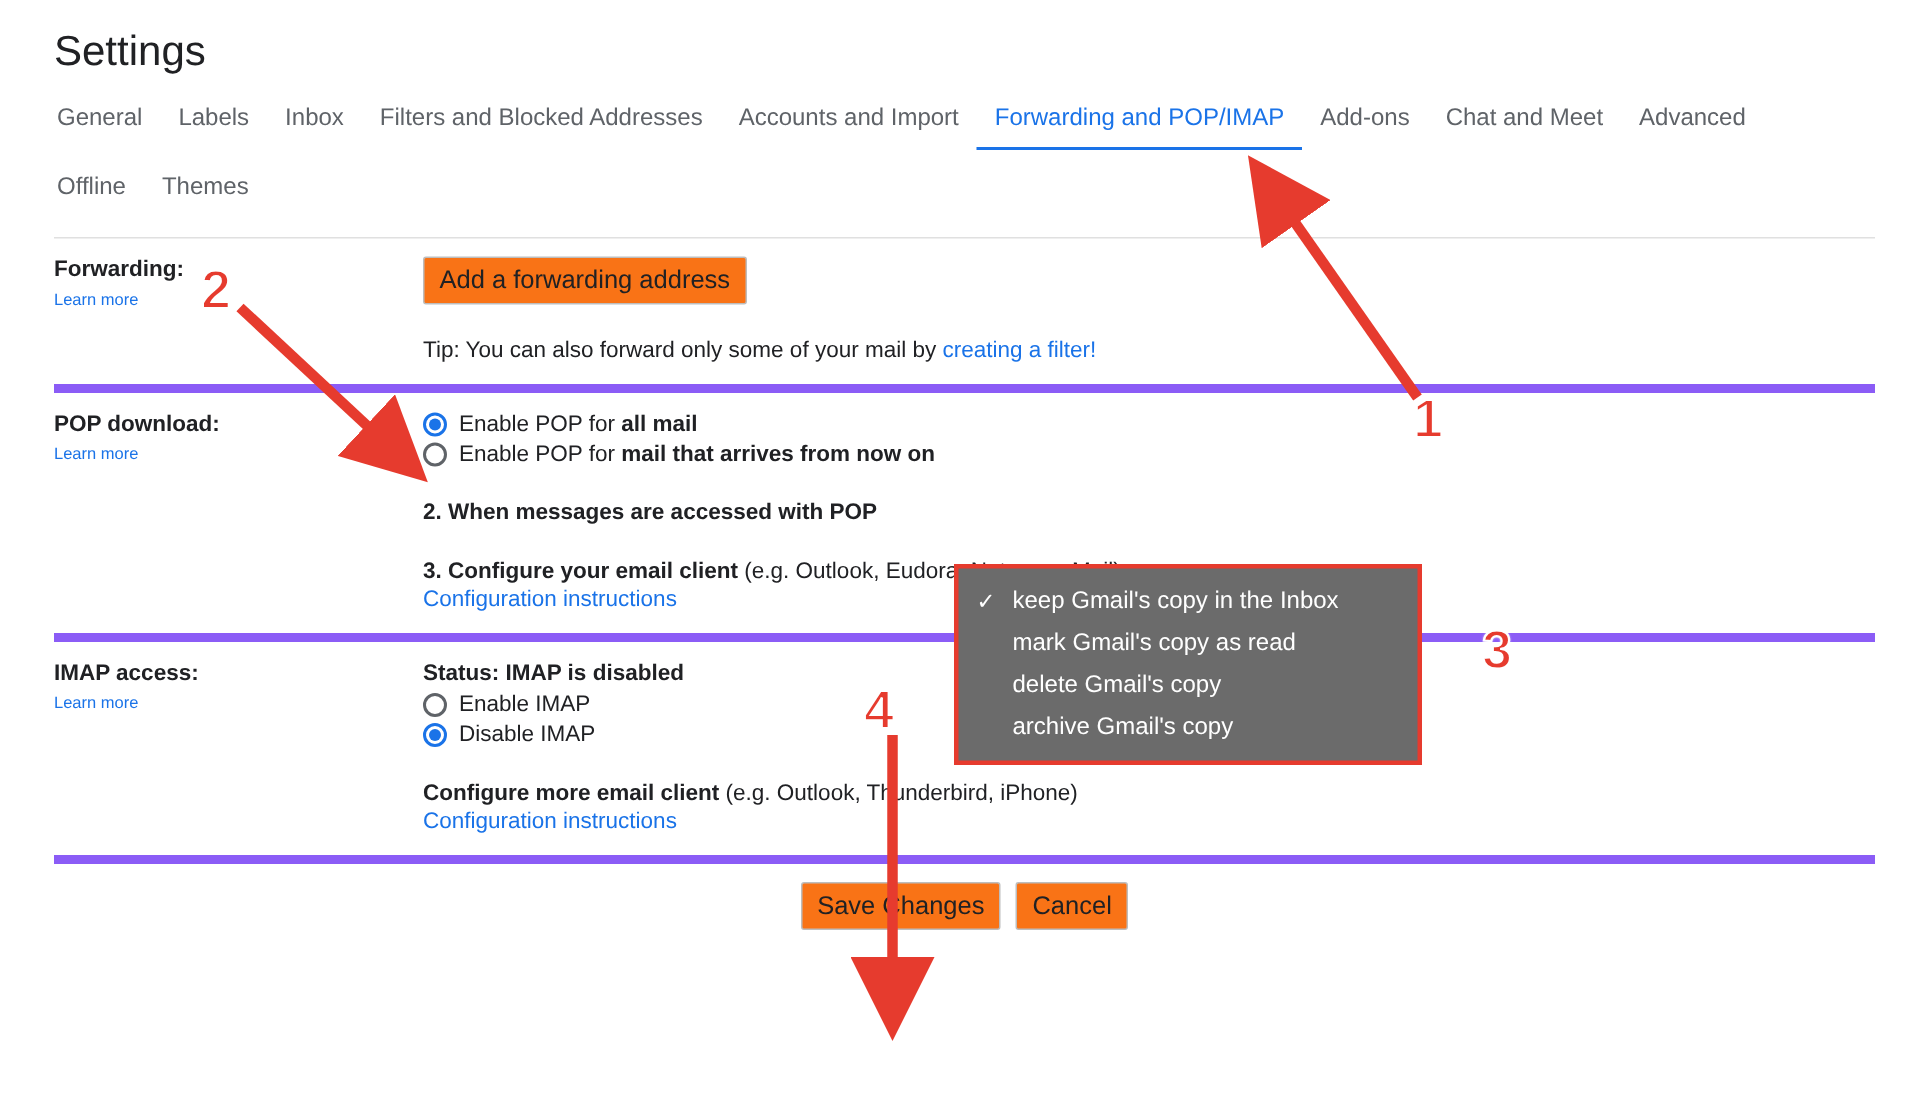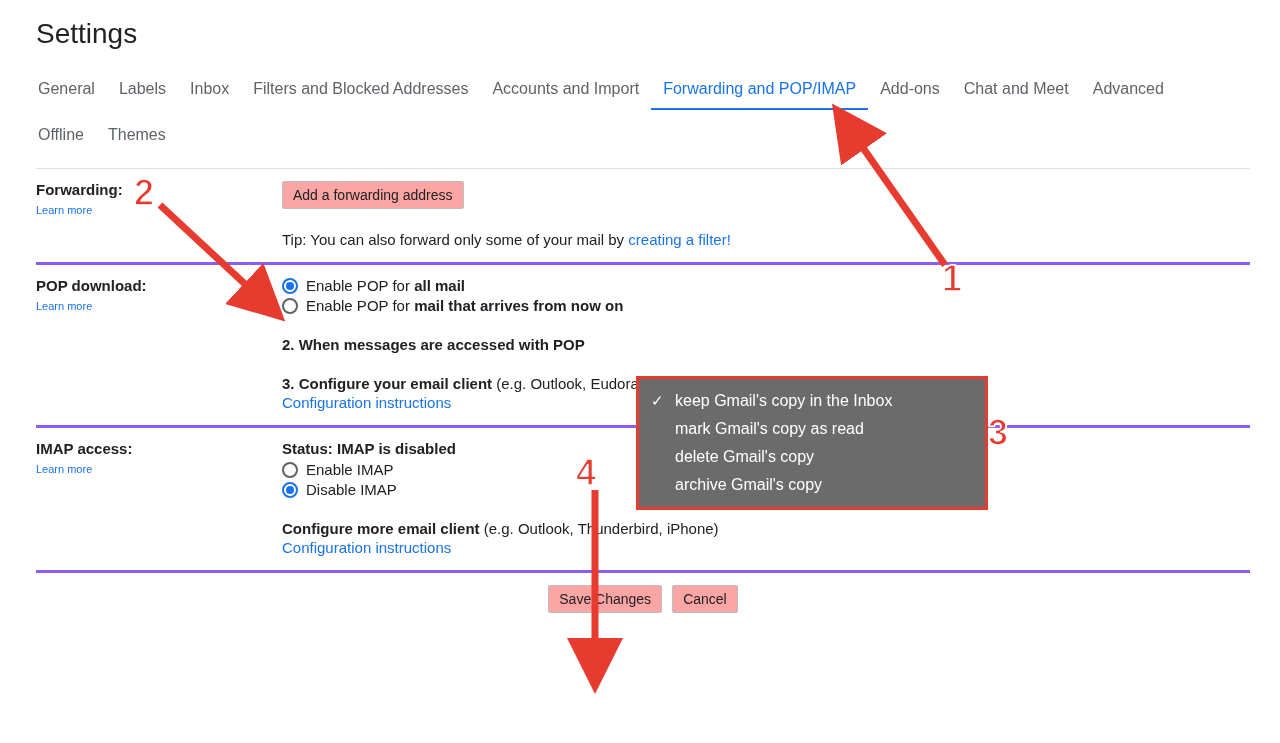--- a/index.html
+++ b/index.html
@@ -17,21 +17,21 @@
       position: relative;
       overflow: hidden;
     }
     .container {
       padding: 18px 30px 0 36px;
     }
     h1.page-title {
       font-size: 28px;
       font-weight: 400;
       color: #202124;
-      margin-bottom: 22px;
+      margin-bottom: 12px;
     }
     .tabs {
       display: flex;
       flex-wrap: wrap;
       gap: 0;
       border-bottom: none;
       margin-bottom: 0;
     }
     .tab {
       padding: 8px 12px 10px 12px;
@@ -53,21 +53,21 @@
       margin-top: 8px;
       margin-bottom: 0;
     }
     .section-divider-top {
       border-top: 1px solid #e0e0e0;
       margin-top: 12px;
     }
     .section {
       display: flex;
       padding: 12px 0 14px 0;
-      border-bottom: 3px solid #8b5cf6;
+      border-bottom: 6px solid #8b5cf6;
     }
     .section-label {
       width: 246px;
       flex-shrink: 0;
       font-size: 15px;
       color: #202124;
     }
     .section-label .heading {
       font-weight: 700;
       margin-bottom: 2px;
@@ -83,25 +83,25 @@
       font-size: 11px;
       cursor: pointer;
     }
     .section-content {
       flex: 1;
       font-size: 15px;
       color: #202124;
     }
     .btn {
       display: inline-block;
-      background: #fca5a5;
+      background: #f97316;
       border: 1px solid #bdbdbd;
       border-radius: 2px;
       padding: 5px 10px;
-      font-size: 14px;
+      font-size: 17px;
       color: #202124;
       cursor: pointer;
       font-family: inherit;
     }
     .tip-line {
       margin-top: 22px;
       font-size: 15px;
     }
     .link {
       color: #1a73e8;
@@ -155,21 +155,21 @@
       display: flex;
       justify-content: center;
       gap: 10px;
       padding: 12px 0 20px 0;
     }
     
     .dropdown-menu {
       position: absolute;
       left: 636px;
       top: 376px;
-      width: 352px;
+      width: 312px;
       background: #6b6b6b;
       border: 3px solid #e63b2e;
       border-radius: 0;
       padding: 8px 0;
     }
     .dropdown-item {
       padding: 5px 16px 5px 36px;
       color: #fff;
       font-size: 16px;
       position: relative;

